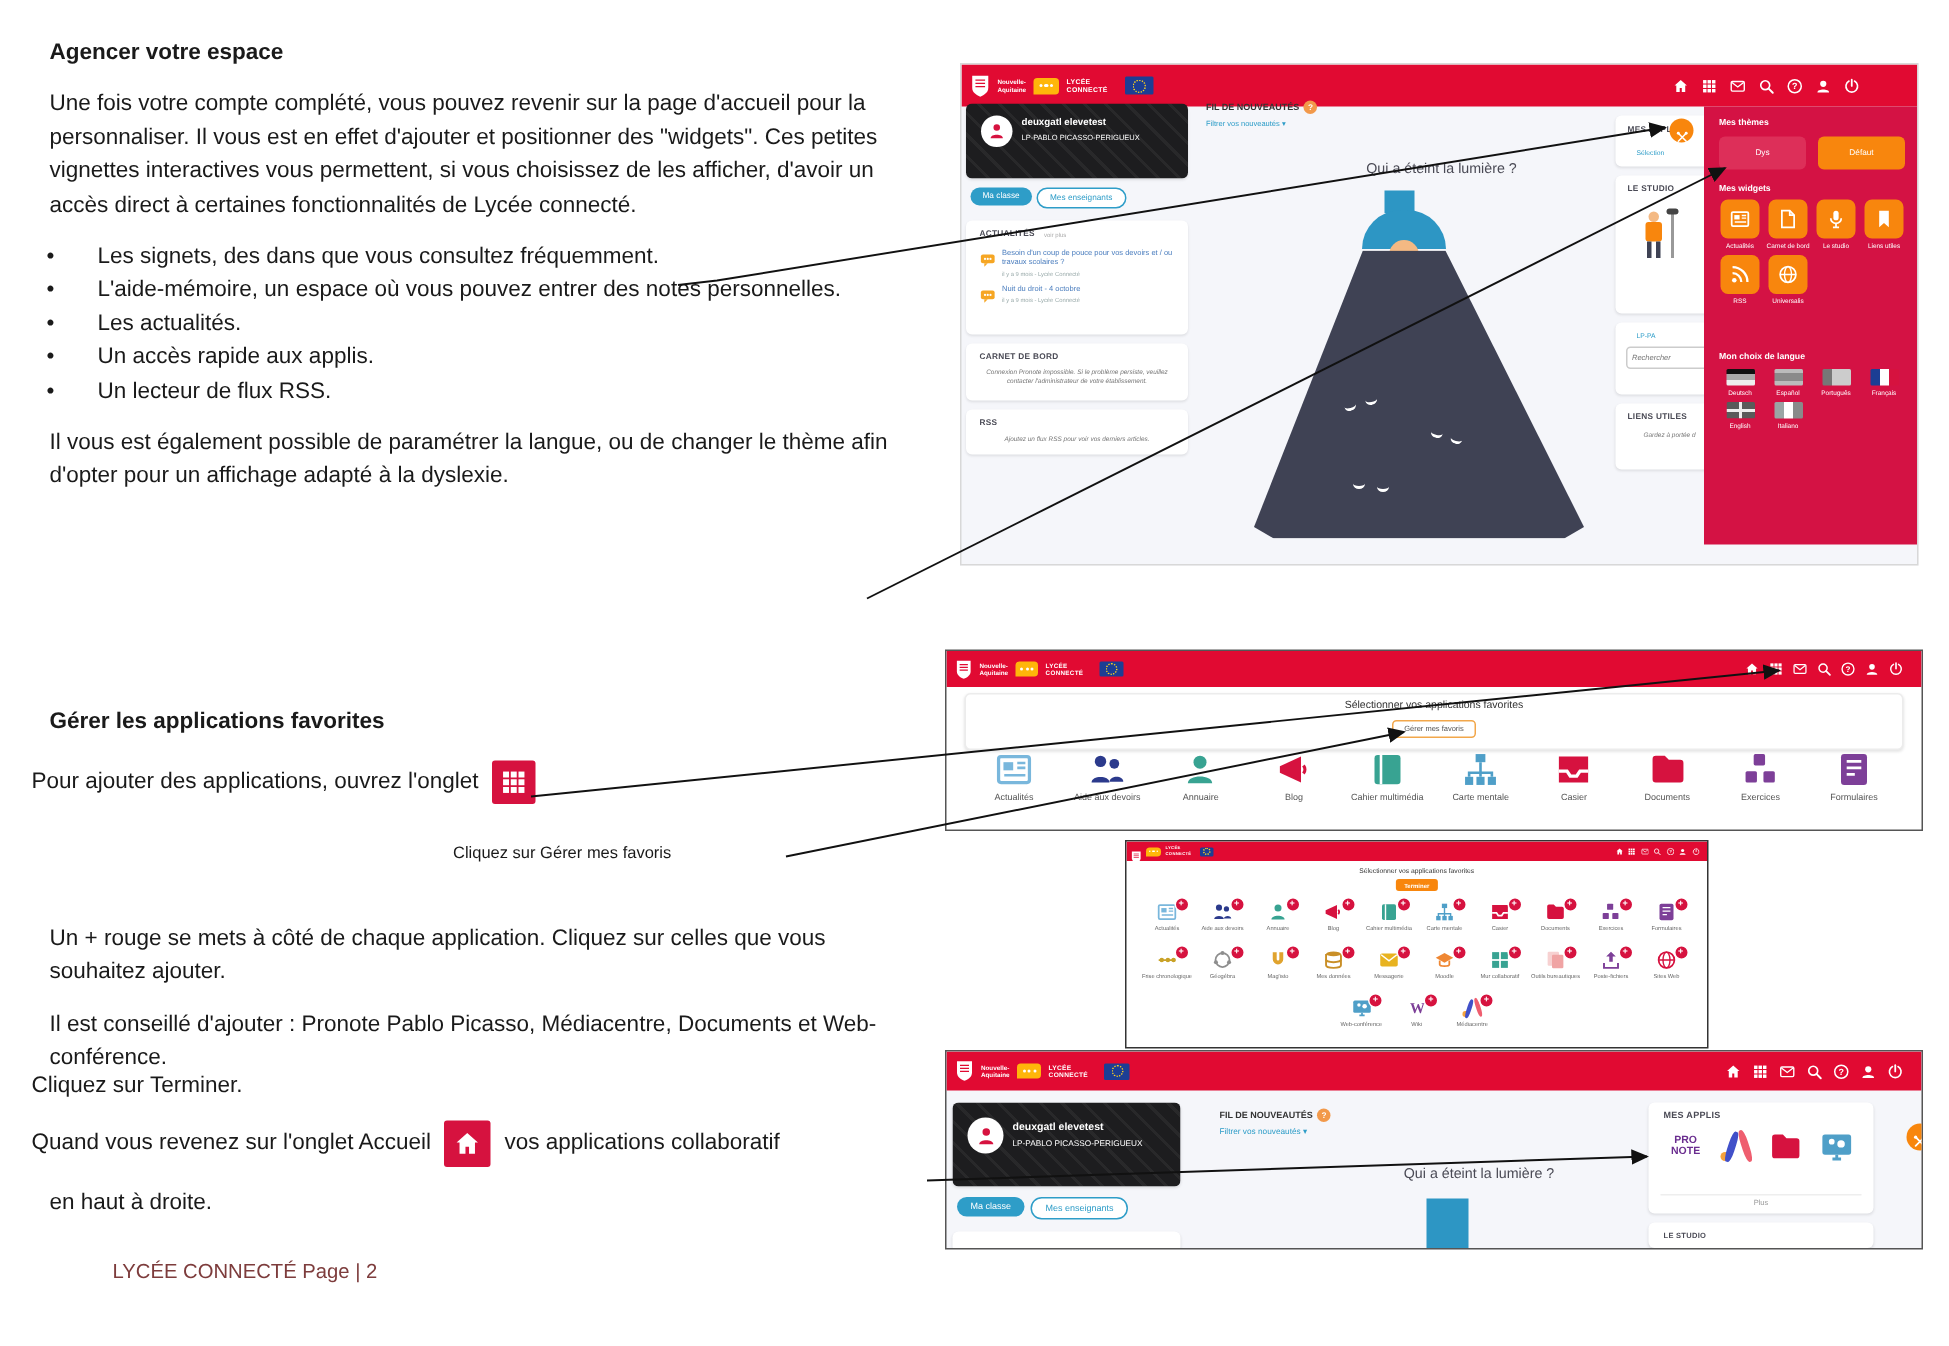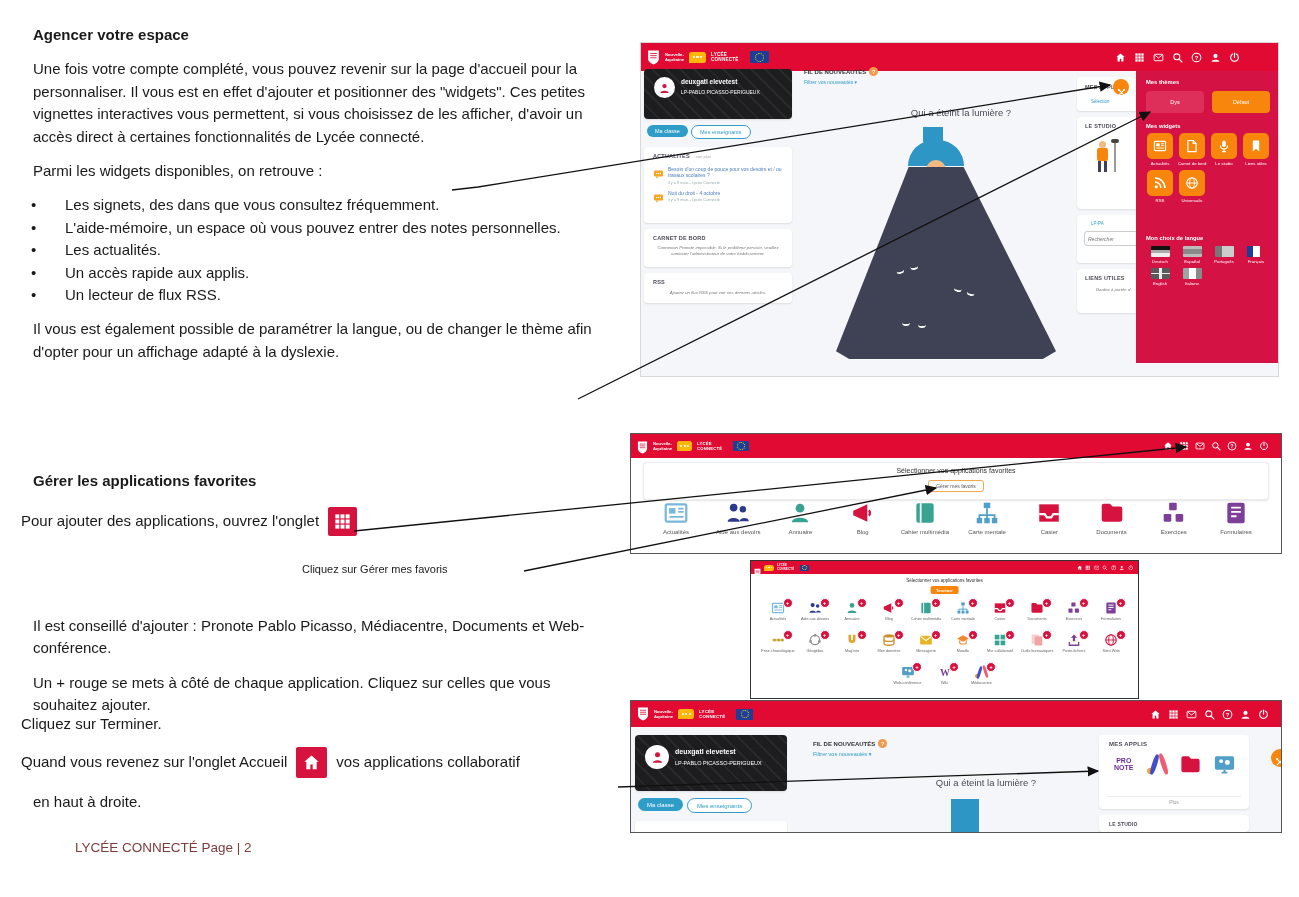--- a/index.html
+++ b/index.html
@@ -137,21 +137,20 @@
   .plus-row{position:absolute;left:8px;right:8px;bottom:4px;border-top:1px solid #eee;text-align:center;font-size:5px;color:#999;padding-top:2px}
   
   #arrows{position:absolute;left:0;top:0;z-index:60;pointer-events:none}
 </style>
 </head>
 <body>
 
 <div class="abs article" style="left:21px;top:12px">
   <p class="a-h">Agencer votre espace</p>
   <p style="margin-top:2px">Une fois votre compte complété, vous pouvez revenir sur la page d'accueil pour la personnaliser. Il vous est en effet d'ajouter et positionner des "widgets". Ces petites vignettes interactives vous permettent, si vous choisissez de les afficher, d'avoir un accès direct à certaines fonctionnalités de Lycée connecté.</p>
-  <p class="mt26">Parmi les widgets disponibles, on retrouve :</p>
   <ul class="blist" id="bullets-list">
       <li>
         <span class="b">•</span>
         <span class="t">Les signets, des dans que vous consultez fréquemment.</span>
       </li>
       <li>
         <span class="b">•</span>
         <span class="t">L'aide-mémoire, un espace où vous pouvez entrer des notes personnelles.</span>
       </li>
       <li>
@@ -186,22 +185,22 @@
           <rect x="9.5" y="16" width="5" height="5" fill="currentColor"></rect>
           <rect x="16" y="16" width="5" height="5" fill="currentColor"></rect>
         </svg>
       </span>
   </div>
 </div>
 
 <div class="abs caption" style="left:302px;top:563px">Cliquez sur Gérer mes favoris</div>
 
 <div class="abs article" style="left:21px;top:603px">
+  <p>Un + rouge se mets à côté de chaque application. Cliquez sur celles que vous souhaitez ajouter.</p>
   <p>Il est conseillé d'ajouter : Pronote Pablo Picasso, Médiacentre, Documents et Web-conférence.</p>
-  <p>Un + rouge se mets à côté de chaque application. Cliquez sur celles que vous souhaitez ajouter.</p>
 </div>
 
 <div class="abs article" style="left:21px;top:713px">Cliquez sur Terminer.</div>
 
 <div class="abs article" style="left:21px;top:745px">
   <div class="iconline" style="height:34px">
     <span>Quand vous revenez sur l'onglet Accueil</span>
     <span class="inline-tile" style="width:31px;height:31px">
         <svg viewBox="0 0 24 24" xmlns="http://www.w3.org/2000/svg">
           <path d="M12 3l9 8h-2.5v9.5h-5v-6h-3v6h-5V11H3z" fill="currentColor"></path>

